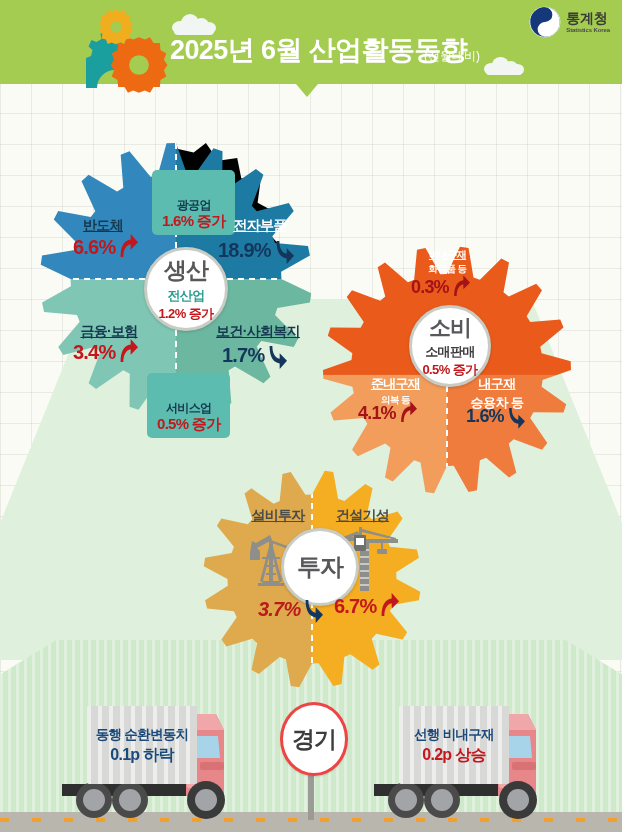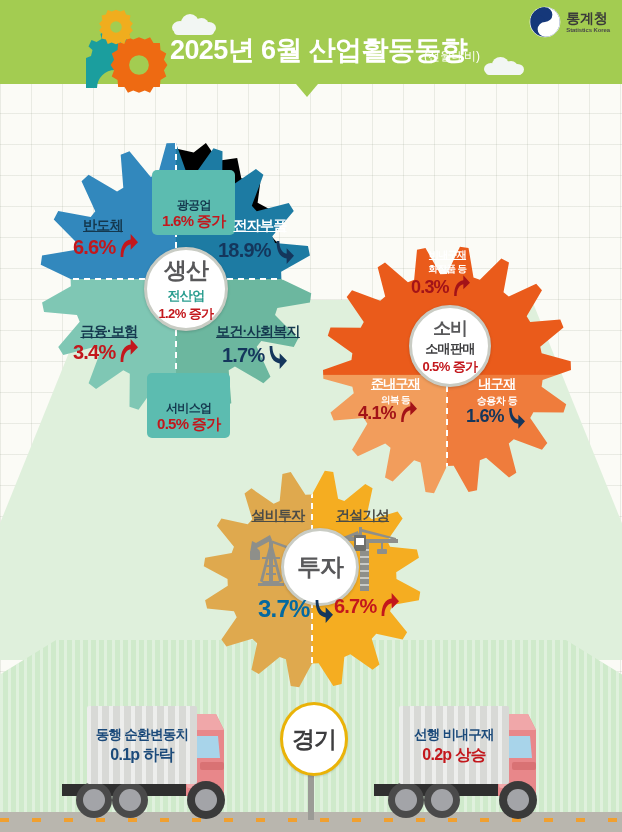--- a/index.html
+++ b/index.html
@@ -89,21 +89,21 @@
     position:absolute;border-radius:5px;text-align:center;
     padding:4px 10px 5px;line-height:1.18;
   }
   .badge .b1{font-size:12px;font-weight:bold;color:#14384e;letter-spacing:-.6px;margin-top:24px;}
   .badge .b2{font-size:15px;font-weight:bold;color:#c3171c;letter-spacing:-.7px;}
 
   
   .truck{position:absolute;}
   .sign-post{position:absolute;background:#9b9b96;}
   .sign{
-    position:absolute;border-radius:50%;background:#ffffff;border:3px solid #eab308;
+    position:absolute;border-radius:50%;background:#ffffff;border:3px solid #ef4444;
     display:flex;align-items:center;justify-content:center;
     font-size:23px;font-weight:bold;color:#3d3d3f;letter-spacing:-1px;
     box-shadow:0 1px 2px rgba(0,0,0,.12);
   }
   .cargo{
     position:absolute;background:#d8d9d6;
     background-image:repeating-linear-gradient(to right, rgba(255,255,255,.55) 0 4px, transparent 4px 11px);
     border-radius:2px;
   }
   .cargo-txt{position:absolute;text-align:center;width:100%;line-height:1.35;}
@@ -276,21 +276,21 @@
           <path d="M124.00,27.90L136.96,0.68L145.53,1.88L150.49,31.62L156.87,33.70L178.36,12.55L186.00,16.61L180.49,46.25L185.77,50.38L213.20,37.86L218.99,44.29L203.67,70.26L207.23,75.95L237.28,73.56L240.52,81.59L217.25,100.75L218.64,107.31L247.70,115.35L248.00,124.00L219.57,134.05L218.64,140.69L243.20,158.18L240.52,166.41L210.37,166.13L207.23,172.05L224.32,196.89L218.99,203.71L190.76,193.13L185.77,197.62L193.34,226.80L186.00,231.39L163.09,211.79L156.87,214.30L154.00,244.32L145.53,246.12L130.70,219.87L124.00,220.10L111.04,247.32L102.47,246.12L97.51,216.38L91.13,214.30L69.64,235.45L62.00,231.39L67.51,201.75L62.23,197.62L34.80,210.14L29.01,203.71L44.33,177.74L40.77,172.05L10.72,174.44L7.48,166.41L30.75,147.25L29.36,140.69L0.30,132.65L0.00,124.00L28.43,113.95L29.36,107.31L4.80,89.82L7.48,81.59L37.63,81.87L40.77,75.95L23.68,51.11L29.01,44.29L57.24,54.87L62.23,50.38L54.66,21.20L62.00,16.61L84.91,36.21L91.13,33.70L94.00,3.68L102.47,1.88L117.30,28.13Z"></path>
         </clipPath>
         <rect x="0" y="0" width="248" height="128.96" fill="#ea5b1b" clip-path="url(#consGroup-clip)"></rect>
         <rect x="0" y="128.96" width="124" height="119.03999999999999" fill="#f29d5c" clip-path="url(#consGroup-clip)"></rect>
         <rect x="124" y="128.96" width="124" height="119.03999999999999" fill="#ef7c3c" clip-path="url(#consGroup-clip)"></rect>
         <line x1="124" y1="128.96" x2="124" y2="248" stroke="#ffffff" stroke-width="2" stroke-dasharray="6 5" clip-path="url(#consGroup-clip)"></line>
       </g>
   </svg>
 
   <div class="hub" style="left:409px;top:305px;width:76px;height:76px;">
-    <span class="h1" style="font-size:18px;margin-bottom:0px;">소비</span>
+    <span class="h1" style="font-size:22px;margin-bottom:0px;">소비</span>
     <span class="h2" style="font-size:13px;color:#3d3d3f;">소매판매</span>
     <span class="h3" style="font-size:13px;">0.5% 증가</span>
   </div>
 
   <div class="lab" style="left:390px;top:248px;width:115px;">
     <div class="t" style="font-size:10px;color:#ffffff;">비내구재</div>
     <div class="sub" style="font-size:9.5px;color:#ffffff;margin-top:1px;">화장품 등</div>
   </div>
   <div class="val" style="left:411px;top:277px;">
     <span class="num" style="font-size:18px;color:#a31318;">0.3%</span>
@@ -305,21 +305,21 @@
   </div>
   <div class="val" style="left:358px;top:403px;">
     <span class="num" style="font-size:18px;color:#a31318;">4.1%</span>
     <svg width="20" height="22" viewBox="0 0 24 26" style="margin-left:1px;margin-top:-3px;">
       <path fill="#a31318" d="M5 25 C5 13 9 7 16 6 L16 0 L24 9 L16 17 L16 11 C11 12 8 17 8 25 Z"></path>
     </svg>
   </div>
 
   <div class="lab" style="left:452px;top:375px;width:90px;">
     <div class="t" style="font-size:13px;color:#ffffff;">내구재</div>
-    <div class="sub" style="font-size:10px;color:#ffffff;margin-top:1px;">승용차 등</div>
+    <div class="sub" style="font-size:13px;color:#ffffff;margin-top:1px;">승용차 등</div>
   </div>
   <div class="val" style="left:466px;top:403px;">
     <span class="num" style="font-size:18px;color:#14365c;">1.6%</span>
     <svg width="20" height="22" viewBox="0 0 24 26" style="margin-left:1px;margin-top:4px;">
       <path fill="#14365c" d="M5 1 C5 13 9 19 16 20 L16 26 L24 17 L16 9 L16 15 C11 14 8 9 8 1 Z"></path>
     </svg>
   </div>
 
   <svg style="position:absolute;left:203px;top:470px;" width="218" height="218" viewBox="0 0 218 218">
     <g id="invGroup">
@@ -373,21 +373,21 @@
   </svg>
 
   <div class="hub" style="left:281px;top:528px;width:72px;height:72px;">
     <span class="h1" style="font-size:24px;">투자</span>
   </div>
 
   <div class="lab" style="left:233px;top:507px;width:90px;">
     <div class="t" style="font-size:14px;color:#4b4c47;">설비투자</div>
   </div>
   <div class="val" style="left:258px;top:595px;">
-    <span class="num" style="font-size:24px;color:#0369a1;">3.7%</span>
+    <span class="num" style="font-size:20px;color:#b91c1c;font-style:italic;">3.7%</span>
     <svg width="22" height="24" viewBox="0 0 24 26" style="margin-left:1px;margin-top:4px;">
       <path fill="#14365c" d="M5 1 C5 13 9 19 16 20 L16 26 L24 17 L16 9 L16 15 C11 14 8 9 8 1 Z"></path>
     </svg>
   </div>
 
   <div class="lab" style="left:315px;top:507px;width:95px;">
     <div class="t" style="font-size:14px;color:#4b4c47;">건설기성</div>
   </div>
   <div class="val" style="left:334px;top:595px;">
     <span class="num" style="font-size:20px;color:#c3171c;">6.7%</span>

